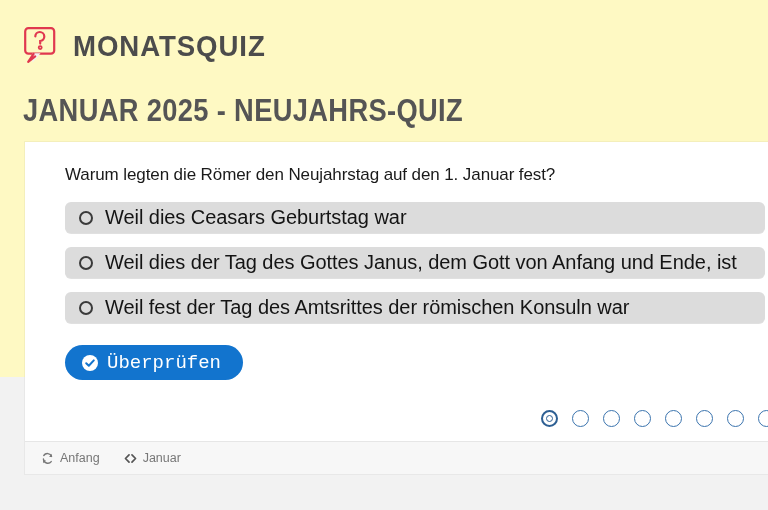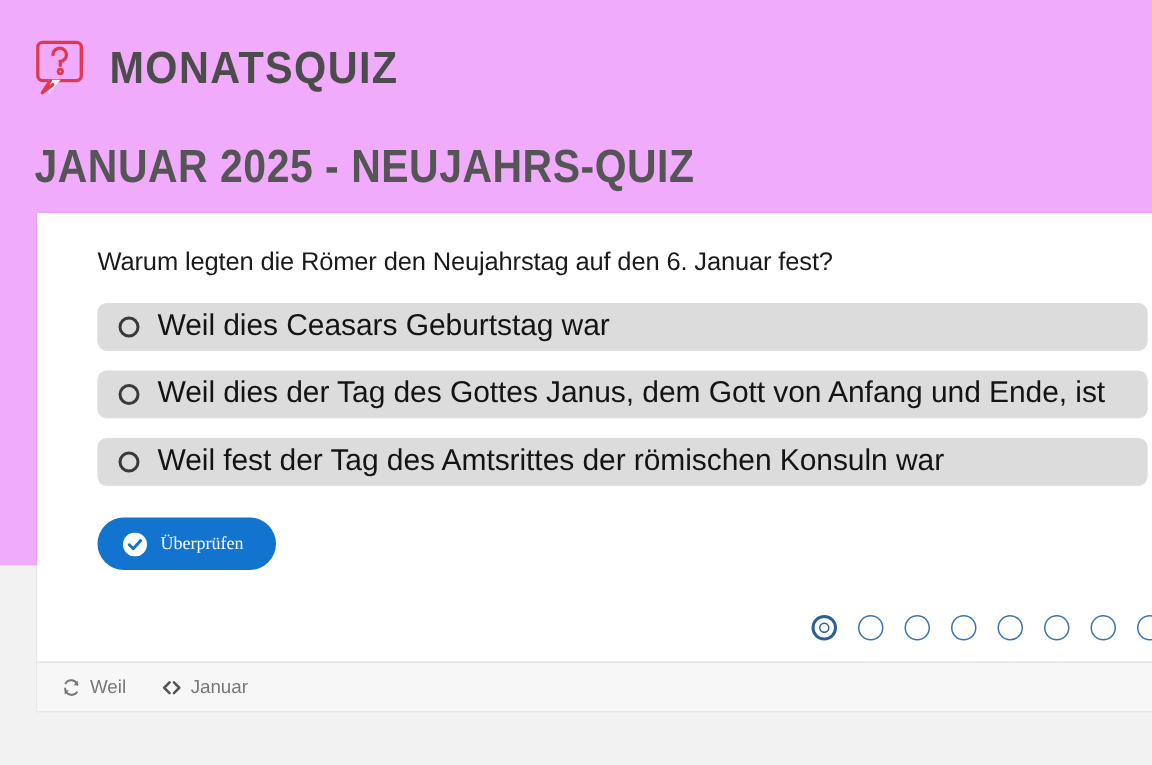--- a/index.html
+++ b/index.html
@@ -12,21 +12,21 @@
     height: 510px;
     background: #f2f2f2;
     font-family: "Liberation Sans", sans-serif;
     overflow: hidden;
   }
 
   .page {
     position: relative;
     width: 768px;
     height: 377px;
-    background: #f0abfc;
+    background: #fef9c3;
   }
 
   
   .brand {
     position: absolute;
     left: 22px;
     top: 22px;
     display: flex;
     align-items: center;
     gap: 15px;
@@ -126,22 +126,22 @@
   .check-button {
     display: inline-flex;
     align-items: center;
     gap: 9px;
     background: #1274ce;
     color: #ffffff;
     border: none;
     border-radius: 22px;
     height: 35px;
     padding: 0 22px 0 17px;
-    font-family: Liberation Serif, serif;
-    font-size: 12px;
+    font-family: Liberation Mono, monospace;
+    font-size: 19px;
     cursor: pointer;
   }
   .check-icon {
     width: 16px;
     height: 16px;
     display: block;
     flex: none;
   }
 
   
@@ -219,21 +219,21 @@
       <circle cx="18.2" cy="21.6" r="1.5" fill="none" stroke="#e0384f" stroke-width="1.8"></circle>
     </svg>
     <div class="brand-title">MONATSQUIZ</div>
   </div>
 
   <div class="quiz-title">JANUAR 2025 - NEUJAHRS-QUIZ</div>
 
   <div class="card">
     <div class="card-body">
 
-      <div class="question">Warum legten die Römer den Neujahrstag auf den 6. Januar fest?</div>
+      <div class="question">Warum legten die Römer den Neujahrstag auf den 1. Januar fest?</div>
 
       <ul class="options">
         <li class="option">
           <span class="radio"></span>
           <span class="option-label">Weil dies Ceasars Geburtstag war</span>
         </li>
         <li class="option">
           <span class="radio"></span>
           <span class="option-label">Weil dies der Tag des Gottes Janus, dem Gott von Anfang und Ende, ist</span>
         </li>
@@ -266,21 +266,21 @@
     </div>
 
     <div class="card-footer">
       <div class="footer-action">
         <svg class="footer-icon" viewBox="0 0 16 16">
           <path d="M13 5.5 A5.4 5.4 0 0 0 3.4 4.3" fill="none" stroke="#777777" stroke-width="1.7" stroke-linecap="round"></path>
           <path d="M3 8.6 A5.4 5.4 0 0 0 12.6 11.8" fill="none" stroke="#777777" stroke-width="1.7" stroke-linecap="round"></path>
           <path d="M13.4 2.2 L13.4 6.0 L9.9 6.0 Z" fill="#777777"></path>
           <path d="M2.6 13.8 L2.6 10.0 L6.1 10.0 Z" fill="#777777"></path>
         </svg>
-        <span>Weil</span>
+        <span>Anfang</span>
       </div>
       <div class="footer-action">
         <svg class="footer-icon" viewBox="0 0 16 16">
           <path d="M6.2 3.6 L1.8 8 L6.2 12.4" fill="none" stroke="#555555" stroke-width="2.1" stroke-linecap="round" stroke-linejoin="round"></path>
           <path d="M9.8 3.6 L14.2 8 L9.8 12.4" fill="none" stroke="#555555" stroke-width="2.1" stroke-linecap="round" stroke-linejoin="round"></path>
         </svg>
         <span>Januar</span>
       </div>
     </div>
   </div>

